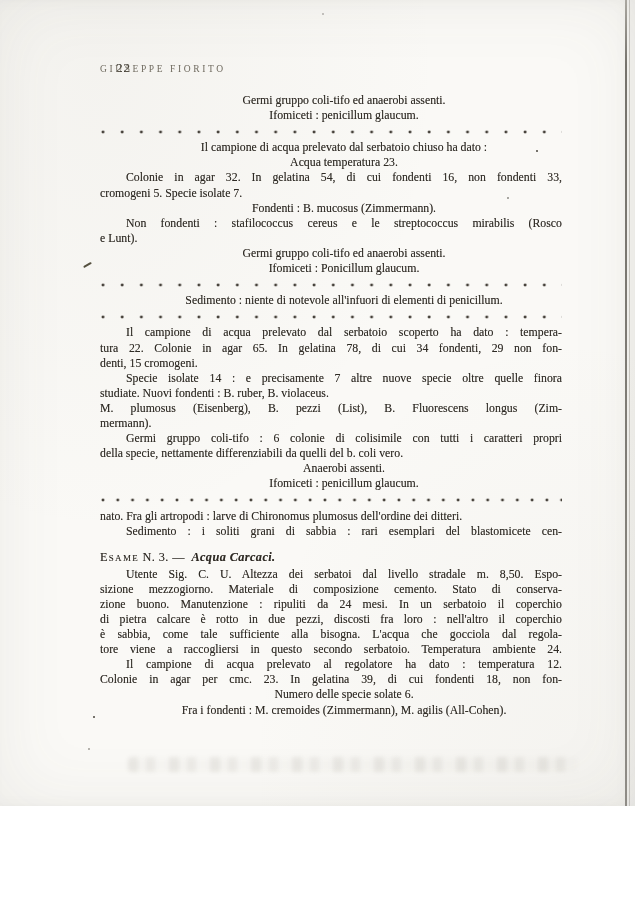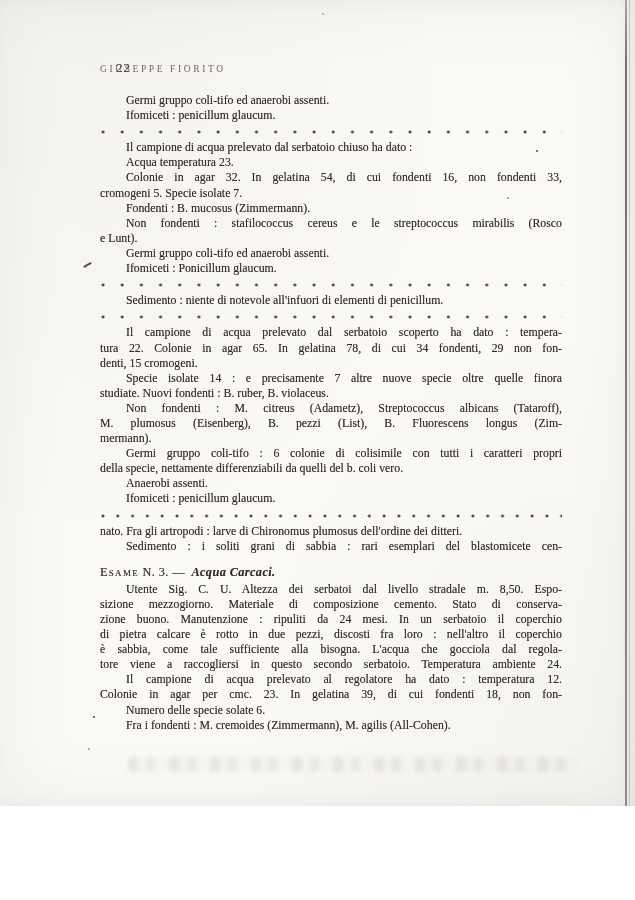--- a/index.html
+++ b/index.html
@@ -25,21 +25,21 @@
     position:absolute; left:100px; top:64px; width:462px;
     text-align:left; font-size:9.5px; letter-spacing:2.6px; color:#6f6a5f;
   }
 
   .text-block {
     position:absolute; left:100px; top:93px; width:462px;
     font-size:11.8px; line-height:15.1px;
     text-shadow:0 0 0.5px rgba(47,43,37,0.45);
   }
   .line { height:15.1px; }
-  .line.ind { text-indent:26px; }
+  .line.ind { text-indent:26px;text-align:center; }
   .line.jst { text-align:justify; text-align-last:justify; }
 
   .dots {
     height:15.1px; margin:1px 0;
     background-image: radial-gradient(circle at 3px 8px, #46413a 1.1px, rgba(70,65,58,0.35) 1.5px, transparent 2.2px);
     background-size:19.2px 15.1px;
     background-repeat:repeat-x;
   }
   .dots.dense { background-size:14.8px 15.1px; }
 
@@ -98,21 +98,20 @@
       <div class="line ind">Germi gruppo coli-tifo ed anaerobi assenti.</div>
       <div class="line ind">Ifomiceti : Ponicillum glaucum.</div>
       <div class="dots"></div>
       <div class="line ind">Sedimento : niente di notevole all'infuori di elementi di penicillum.</div>
       <div class="dots"></div>
       <div class="line ind jst">Il campione di acqua prelevato dal serbatoio scoperto ha dato : tempera-</div>
       <div class="line jst">tura 22. Colonie in agar 65. In gelatina 78, di cui 34 fondenti, 29 non fon-</div>
       <div class="line">denti, 15 cromogeni.</div>
       <div class="line ind jst">Specie isolate 14 : e precisamente 7 altre nuove specie oltre quelle finora</div>
       <div class="line">studiate. Nuovi fondenti : B. ruber, B. violaceus.</div>
-      <div class="line ind jst">Non fondenti : M. citreus (Adametz), Streptococcus albicans (Tataroff),</div>
       <div class="line jst">M. plumosus (Eisenberg), B. pezzi (List), B. Fluorescens longus (Zim-</div>
       <div class="line">mermann).</div>
       <div class="line ind jst">Germi gruppo coli-tifo : 6 colonie di colisimile con tutti i caratteri propri</div>
       <div class="line">della specie, nettamente differenziabili da quelli del b. coli vero.</div>
       <div class="line ind">Anaerobi assenti.</div>
       <div class="line ind">Ifomiceti : penicillum glaucum.</div>
       <div class="dots dense"></div>
       <div class="line">nato. Fra gli artropodi : larve di Chironomus plumosus dell'ordine dei ditteri.</div>
       <div class="line ind jst">Sedimento : i soliti grani di sabbia : rari esemplari del blastomicete cen-</div>
       <div class="heading"><span class="sc">Esame</span><span> N. 3. — </span><span class="ht">Acqua Carcaci.</span></div>

